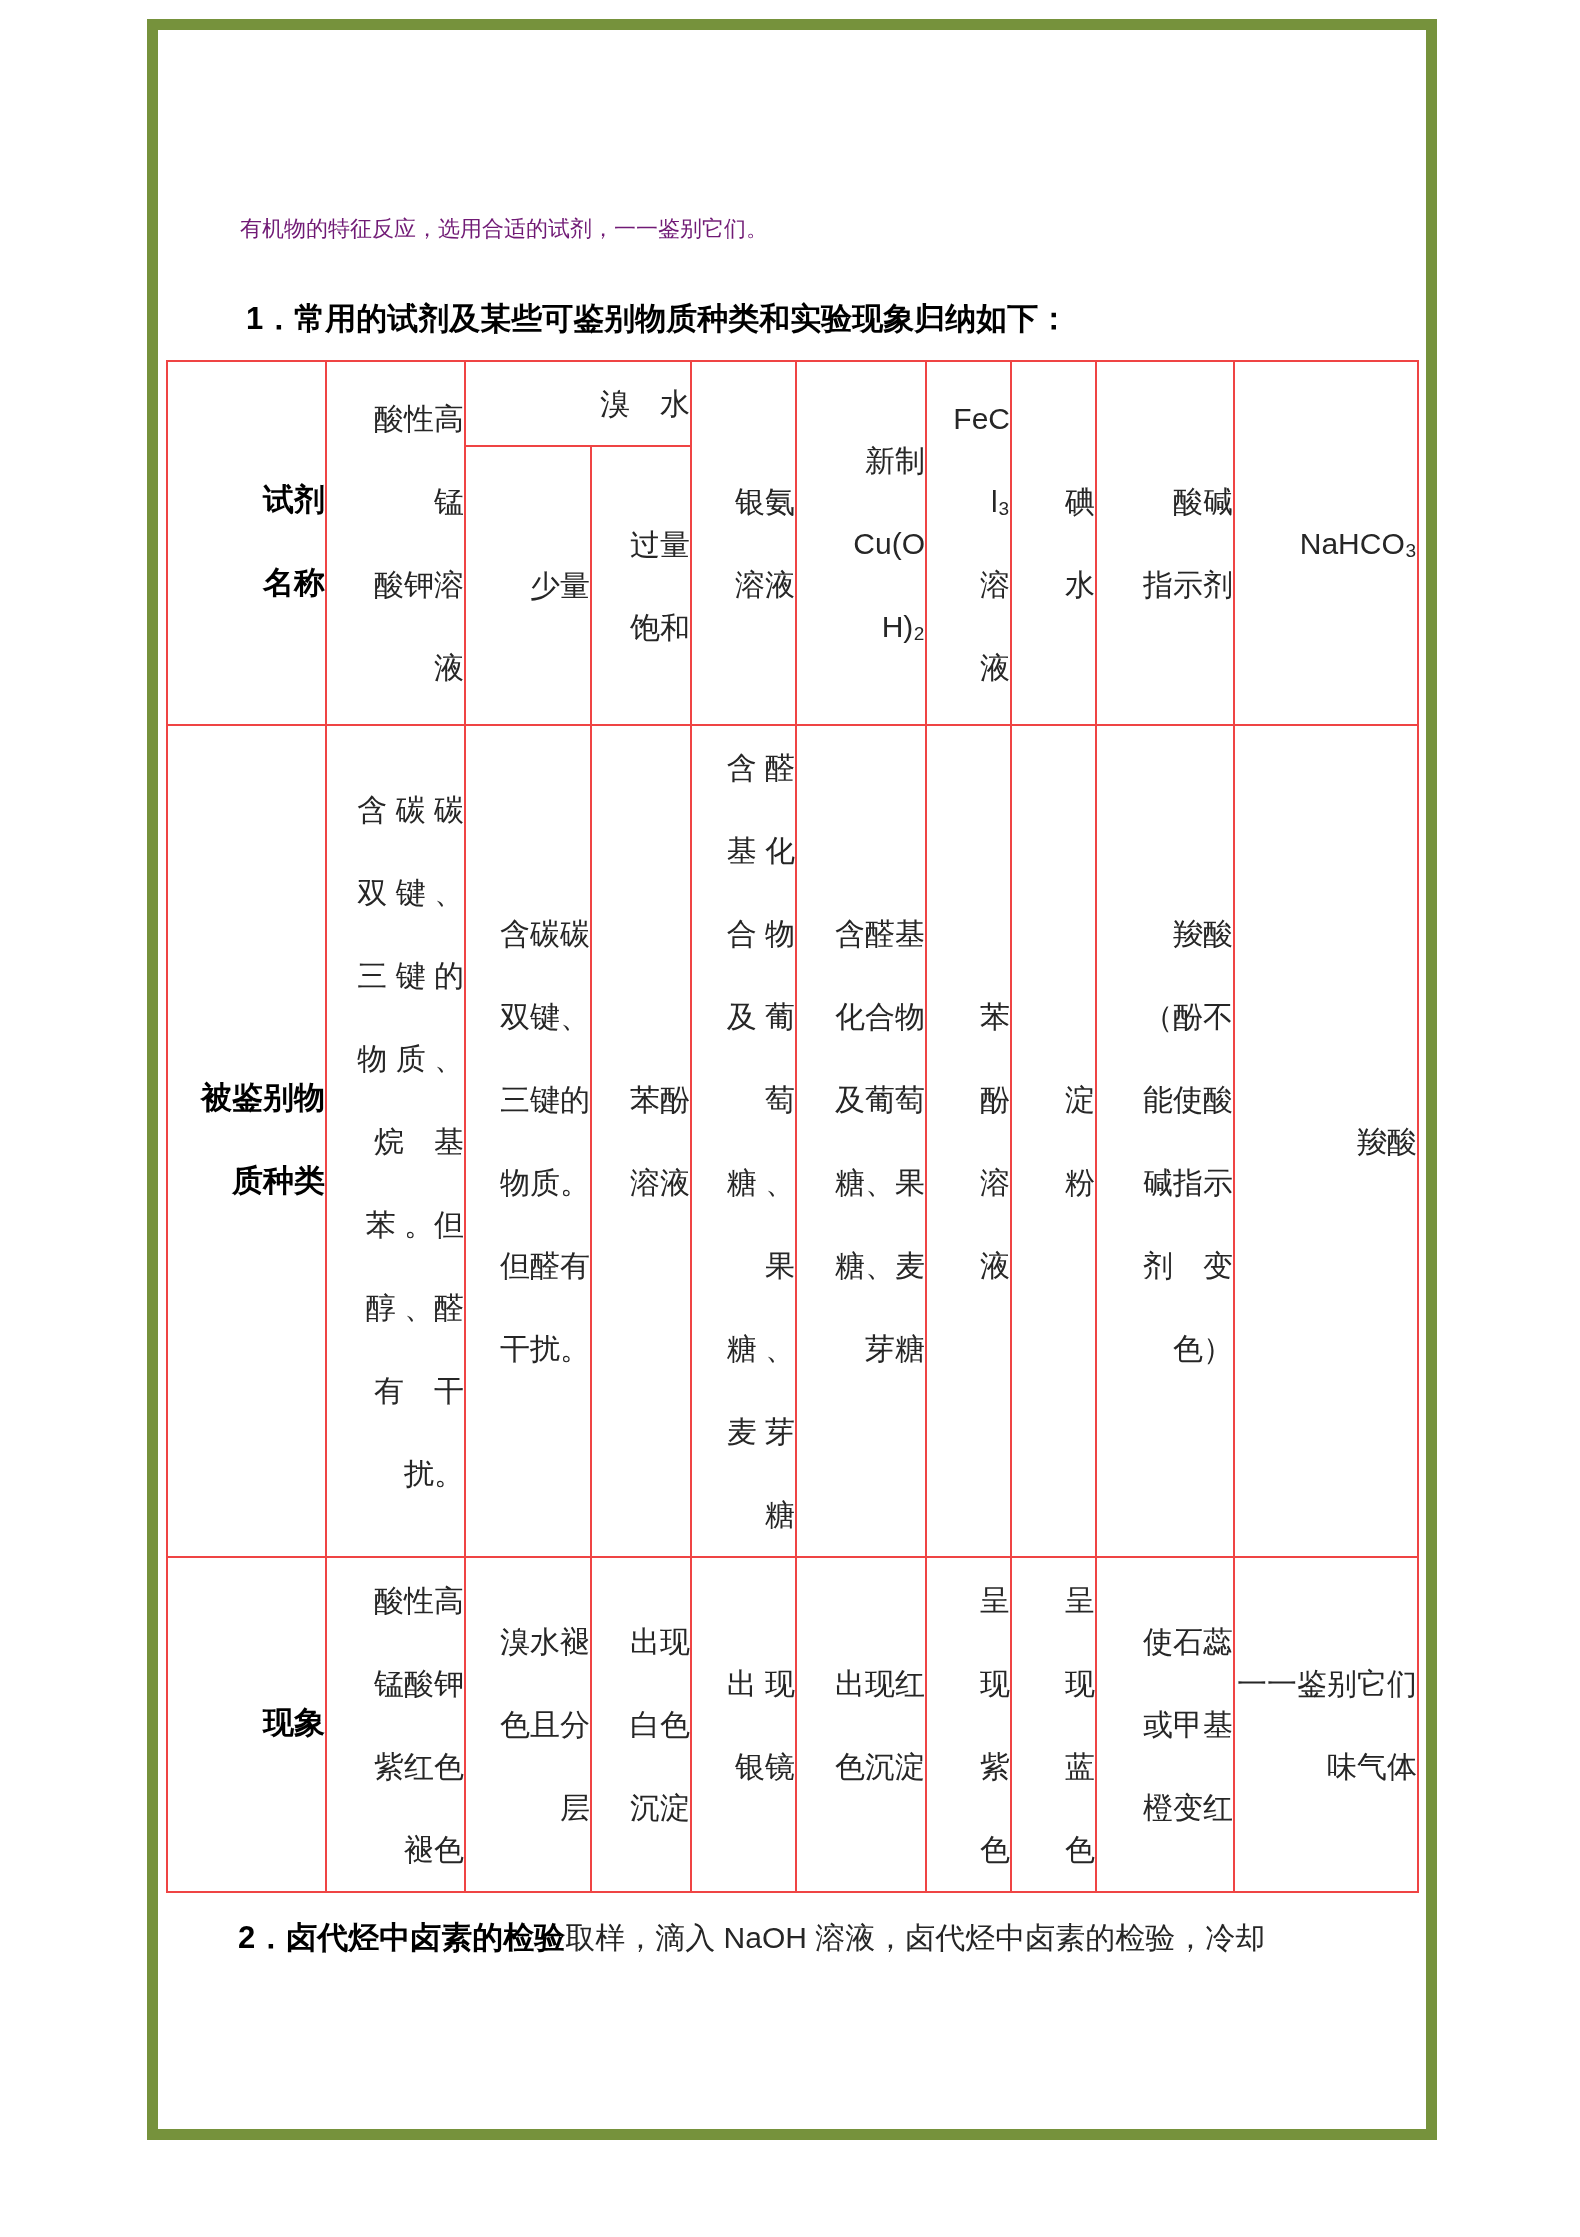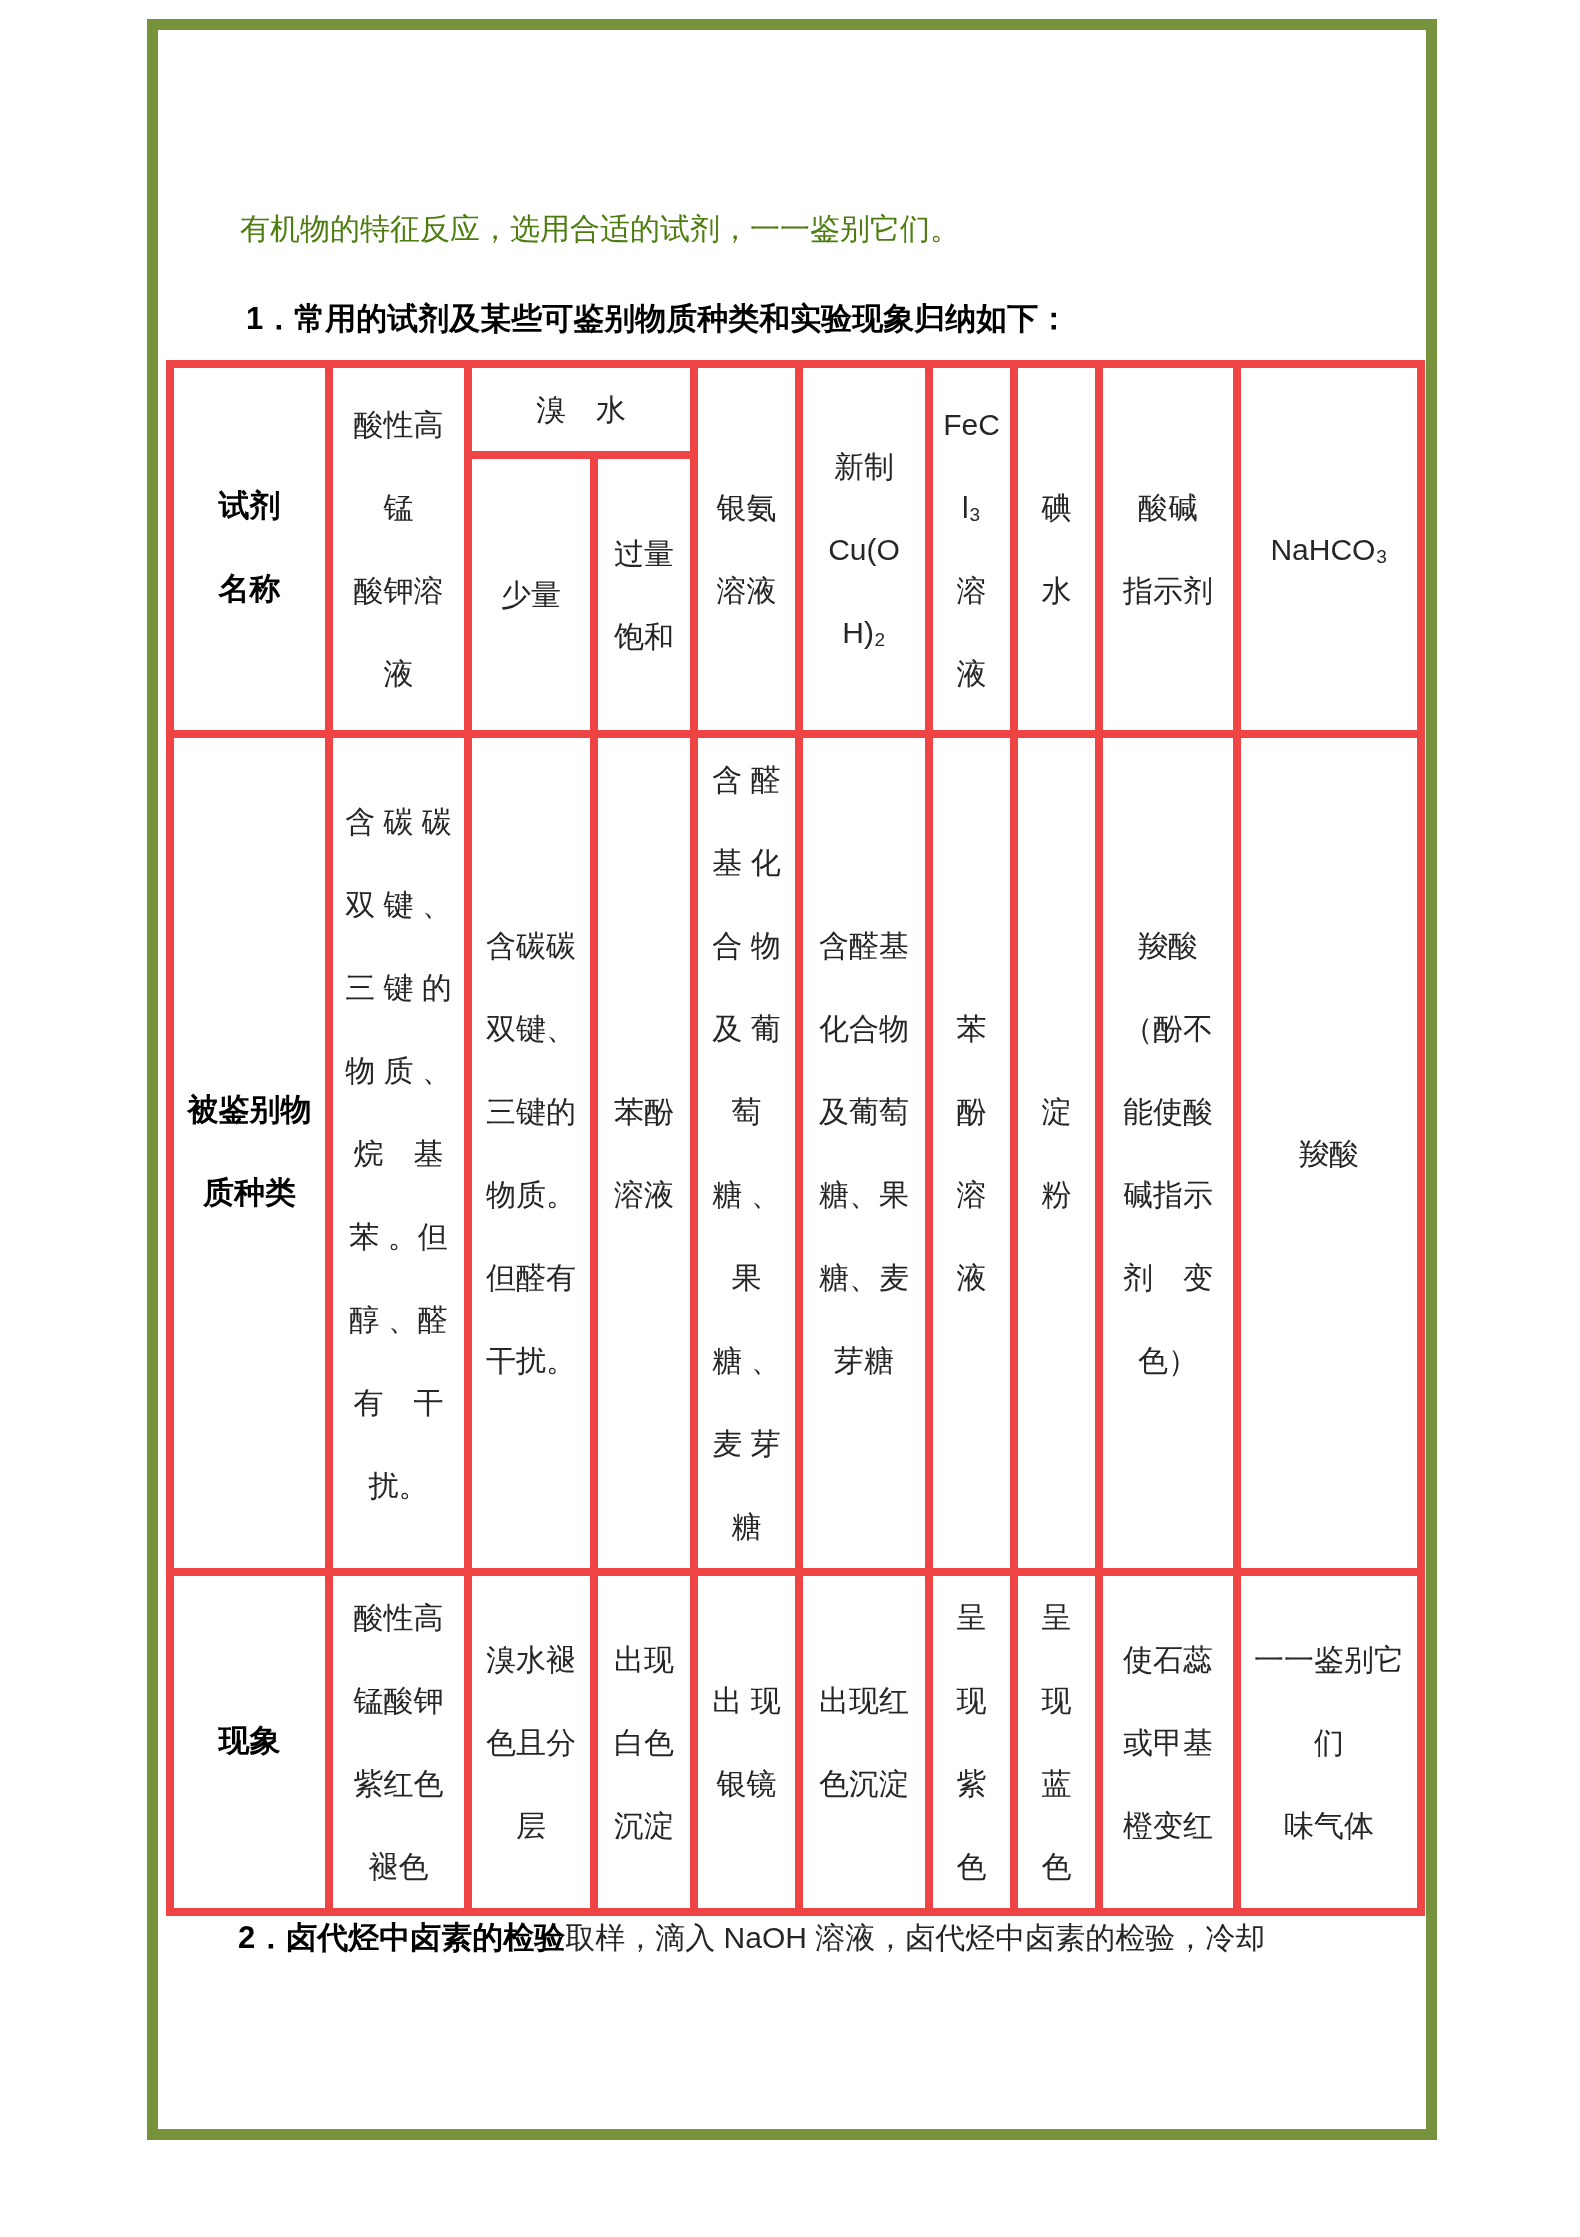--- a/index.html
+++ b/index.html
@@ -21,23 +21,23 @@
     width: 1290px;
     height: 2121px;
     border: 11px solid #76923C;
     box-sizing: border-box;
   }
   .intro {
     position: absolute;
     left: 240px;
     top: 210px;
     margin: 0;
-    font-size: 30px;
+    font-size: 22px;
     line-height: 38px;
-    color: #4d7c0f;
+    color: #701a75;
     white-space: nowrap;
   }
   .heading1 {
     position: absolute;
     left: 238px;
     top: 291px;
     margin: 8px;
     font-size: 31px;
     line-height: 40px;
     font-weight: bold;
@@ -46,23 +46,23 @@
   }
   table.reagent {
     position: absolute;
     left: 166px;
     top: 360px;
     width: 1251px;
     border-collapse: collapse;
     table-layout: fixed;
   }
   table.reagent td {
-    border: 8px solid #ef4444;
+    border: 2px solid #ef4444;
     padding: 0;
-    text-align: center;
+    text-align: right;
     vertical-align: middle;
     white-space: pre-line;
     font-size: 30px;
     line-height: 83px;
     color: #262626;
     overflow: hidden;
   }
   table.reagent td.lbl {
     font-weight: bold;
     color: #000000;

